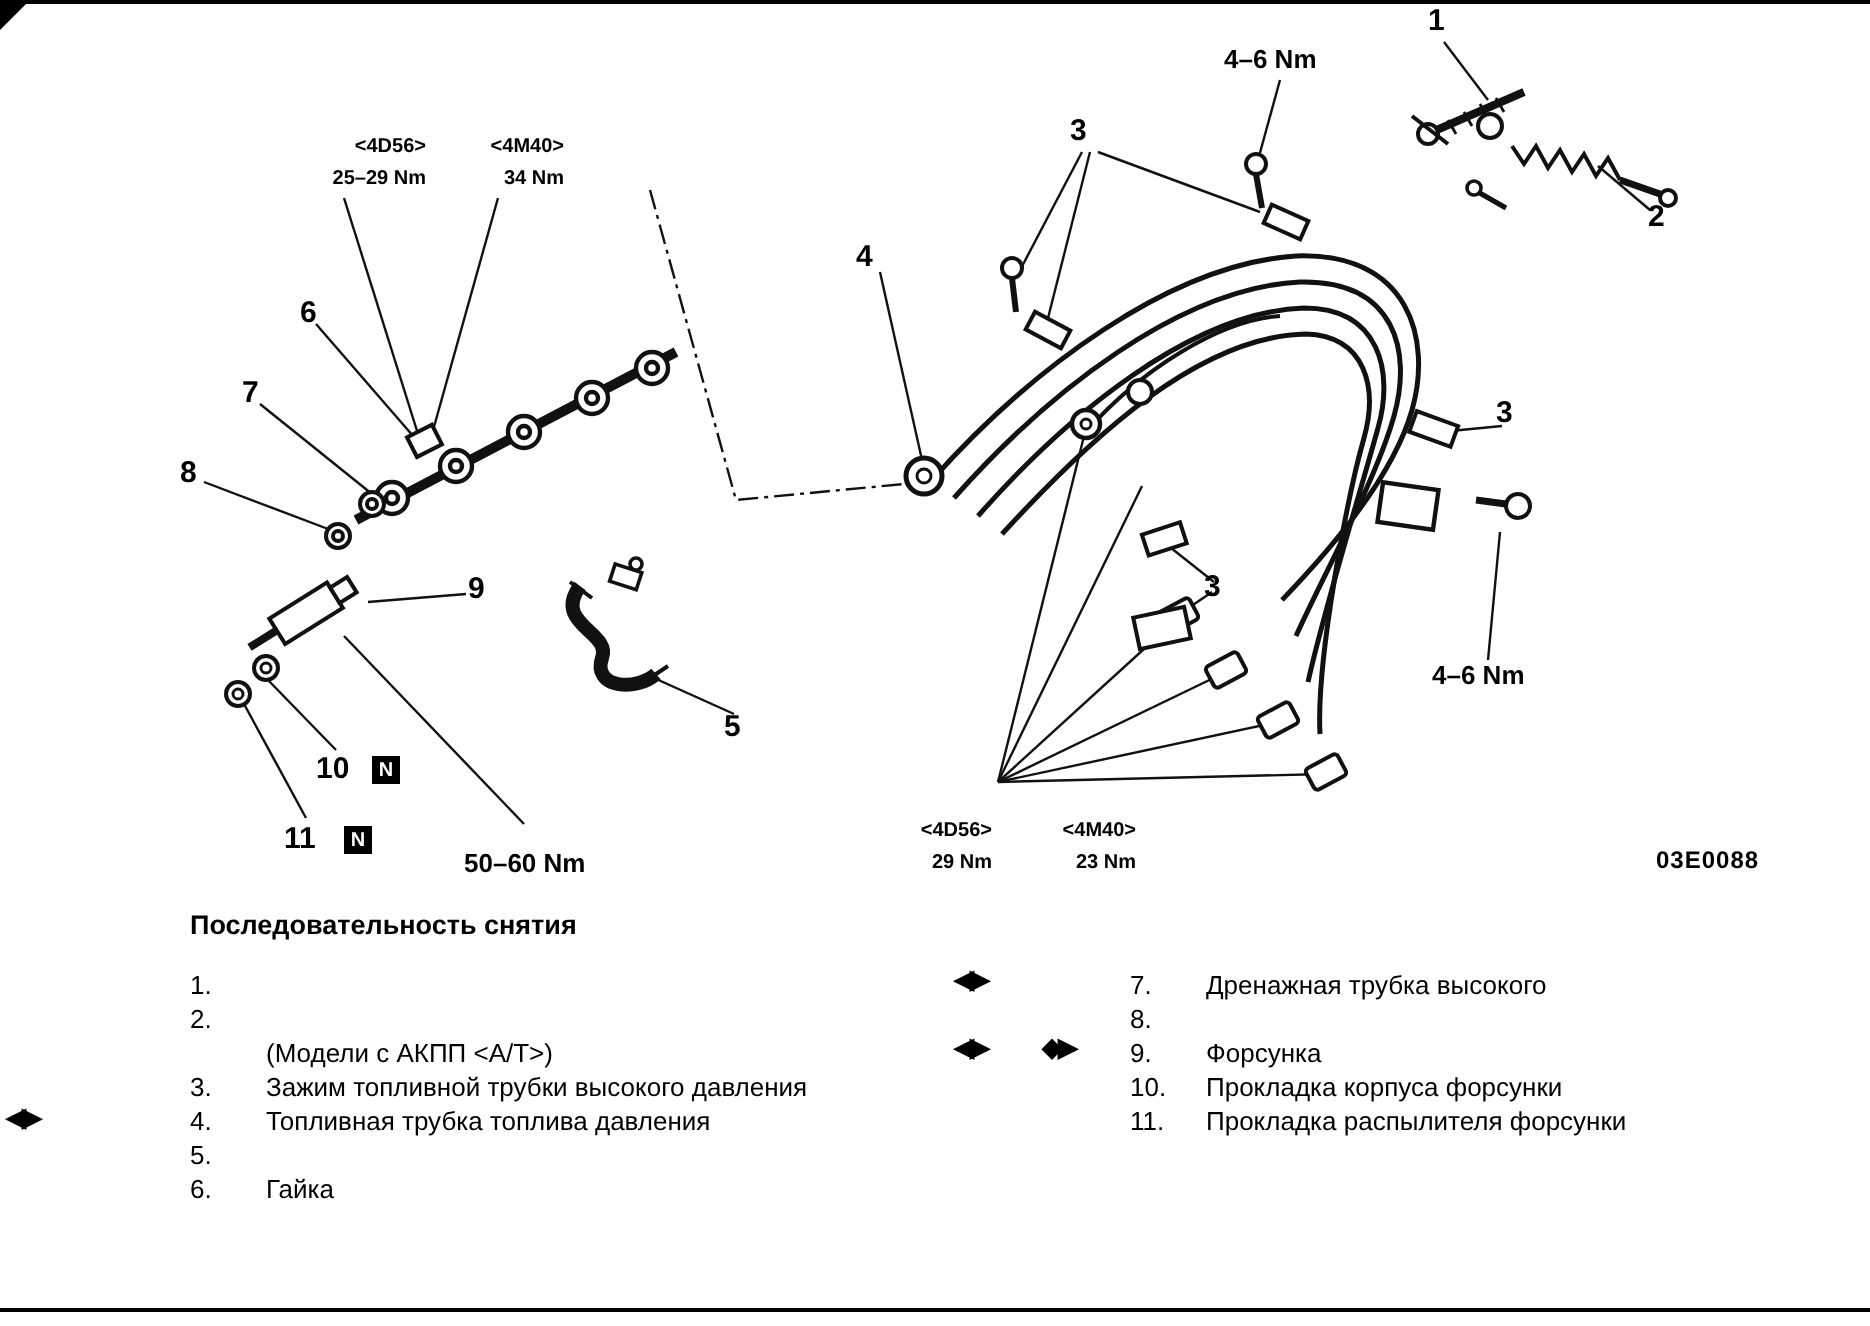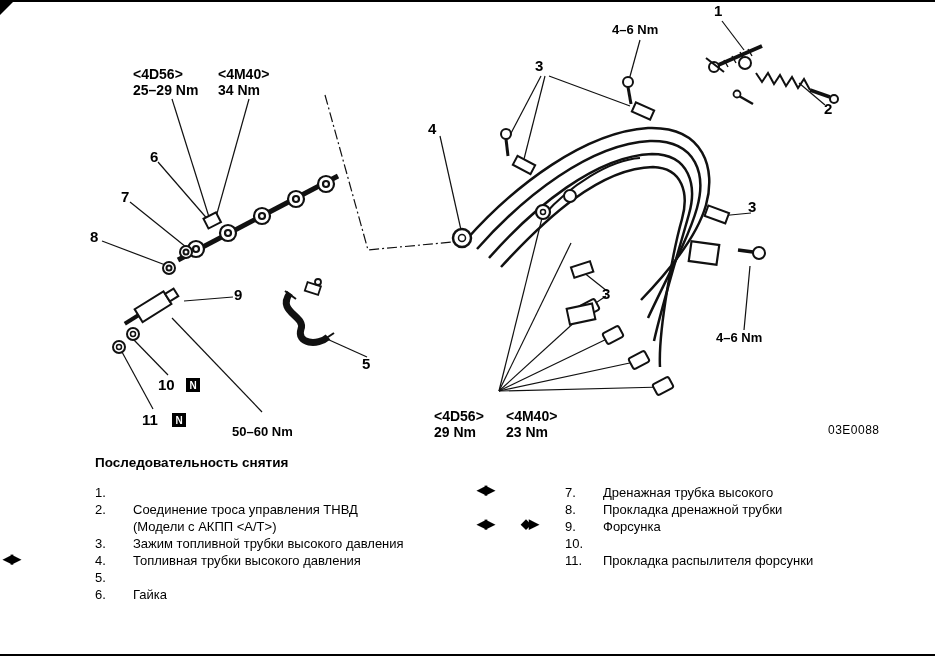--- a/index.html
+++ b/index.html
@@ -5,22 +5,22 @@
   * { margin:0; padding:0; box-sizing:border-box; }
   html,body { background:#fff; }
   body { font-family:"Liberation Sans", sans-serif; color:#000; }
   .page { position:relative; width:935px; height:663px; background:#fff; overflow:hidden; }
   .rule-top { position:absolute; left:0; top:0; width:935px; height:2px; background:#000; }
   .rule-bottom { position:absolute; left:0; top:654px; width:935px; height:2px; background:#000; }
   .art { position:absolute; left:0; top:0; }
   .lbl { position:absolute; white-space:nowrap; color:#000; }
   .callout { font-size:15px; font-weight:bold; }
   .torque { font-size:13px; font-weight:bold; }
-  .spec { position:absolute; text-align:left; font-size:14px; font-weight:bold; line-height:16px; white-space:nowrap; }
-  .code { font-size:12px; font-weight:normal; letter-spacing:.5px; }
+  .spec { position:absolute; text-align:right; font-size:10px; font-weight:bold; line-height:16px; white-space:nowrap; }
+  .code { font-size:12px; font-weight:bold; letter-spacing:.5px; }
   .nbadge { position:absolute; width:14px; height:14px; background:#000; color:#fff; font-size:10px; font-weight:bold; display:flex; align-items:center; justify-content:center; }
   .marker { position:absolute; font-size:13px; font-weight:bold; letter-spacing:-2px; }
   .legend { position:absolute; left:0; top:452px; width:773px; height:200px; }
   .heading { position:absolute; left:95px; top:3px; font-size:13.5px; font-weight:bold; }
   .col { position:absolute; top:32px; }
   .col-left { left:95px; width:385px; }
   .col-right { left:565px; width:355px; }
   .lrow { display:flex; height:17px; font-size:13px; line-height:17px; }
   .lrow .num { width:38px; flex:none; }
 </style>
@@ -214,58 +214,57 @@
 
   <div class="legend">
     <div class="heading">Последовательность снятия</div>
 
     <div class="col col-left">
       <div class="lrow">
         <span class="num">1.</span>
       </div>
       <div class="lrow">
         <span class="num">2.</span>
-        <span class="txt">Соединение троса управления ТНВД</span>
       </div>
       <div class="lrow">
         <span class="num"></span>
         <span class="txt">(Модели с АКПП &lt;А/Т&gt;)</span>
       </div>
       <div class="lrow">
         <span class="num">3.</span>
         <span class="txt">Зажим топливной трубки высокого давления</span>
       </div>
       <div class="lrow">
         <span class="num">4.</span>
-        <span class="txt">Топливная трубки высокого давления</span>
+        <span class="txt">Топливная трубка топлива давления</span>
       </div>
       <div class="lrow">
         <span class="num">5.</span>
       </div>
       <div class="lrow">
         <span class="num">6.</span>
         <span class="txt">Гайка</span>
       </div>
     </div>
 
     <div class="col col-right">
       <div class="lrow">
         <span class="num">7.</span>
         <span class="txt">Дренажная трубка высокого</span>
       </div>
       <div class="lrow">
         <span class="num">8.</span>
-        <span class="txt">Прокладка дренажной трубки</span>
       </div>
       <div class="lrow">
         <span class="num">9.</span>
         <span class="txt">Форсунка</span>
       </div>
       <div class="lrow">
         <span class="num">10.</span>
+        <span class="txt">Прокладка корпуса форсунки</span>
       </div>
       <div class="lrow">
         <span class="num">11.</span>
         <span class="txt">Прокладка распылителя форсунки</span>
       </div>
     </div>
   </div>
 
   <div class="marker" style="left:3px;top:551px">◀▶</div>
   <div class="marker" style="left:477px;top:482px">◀▶</div>

